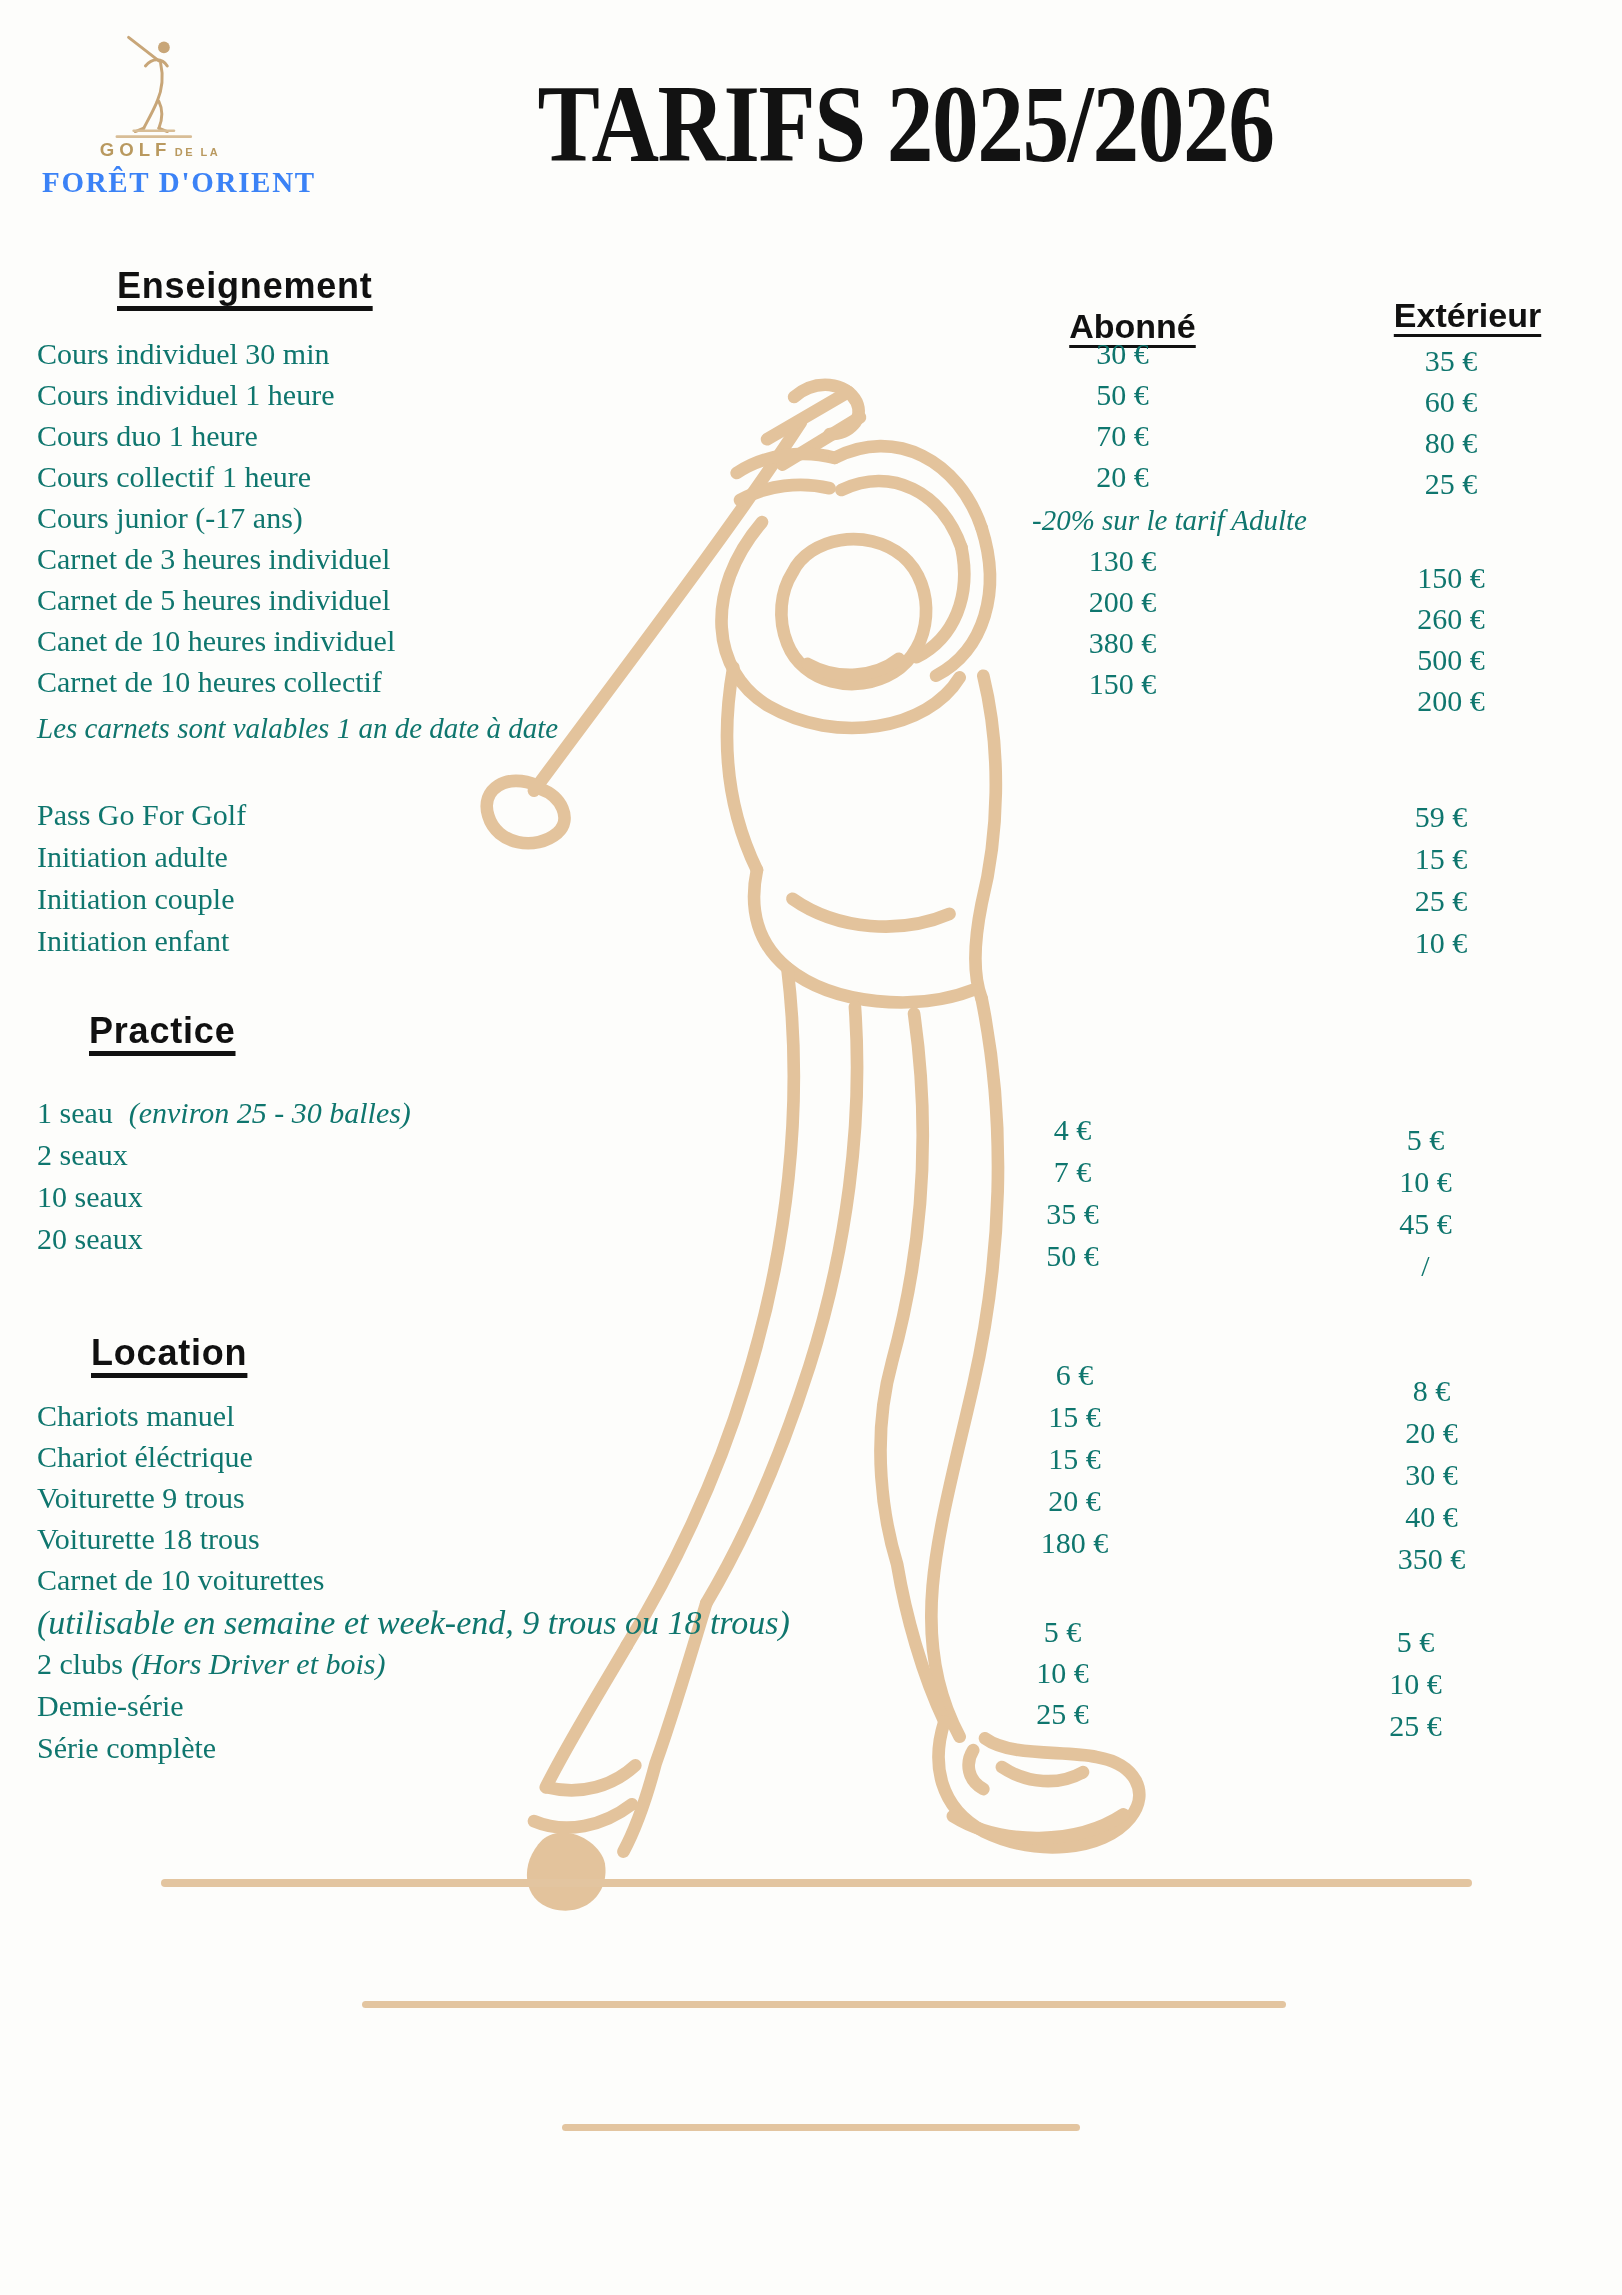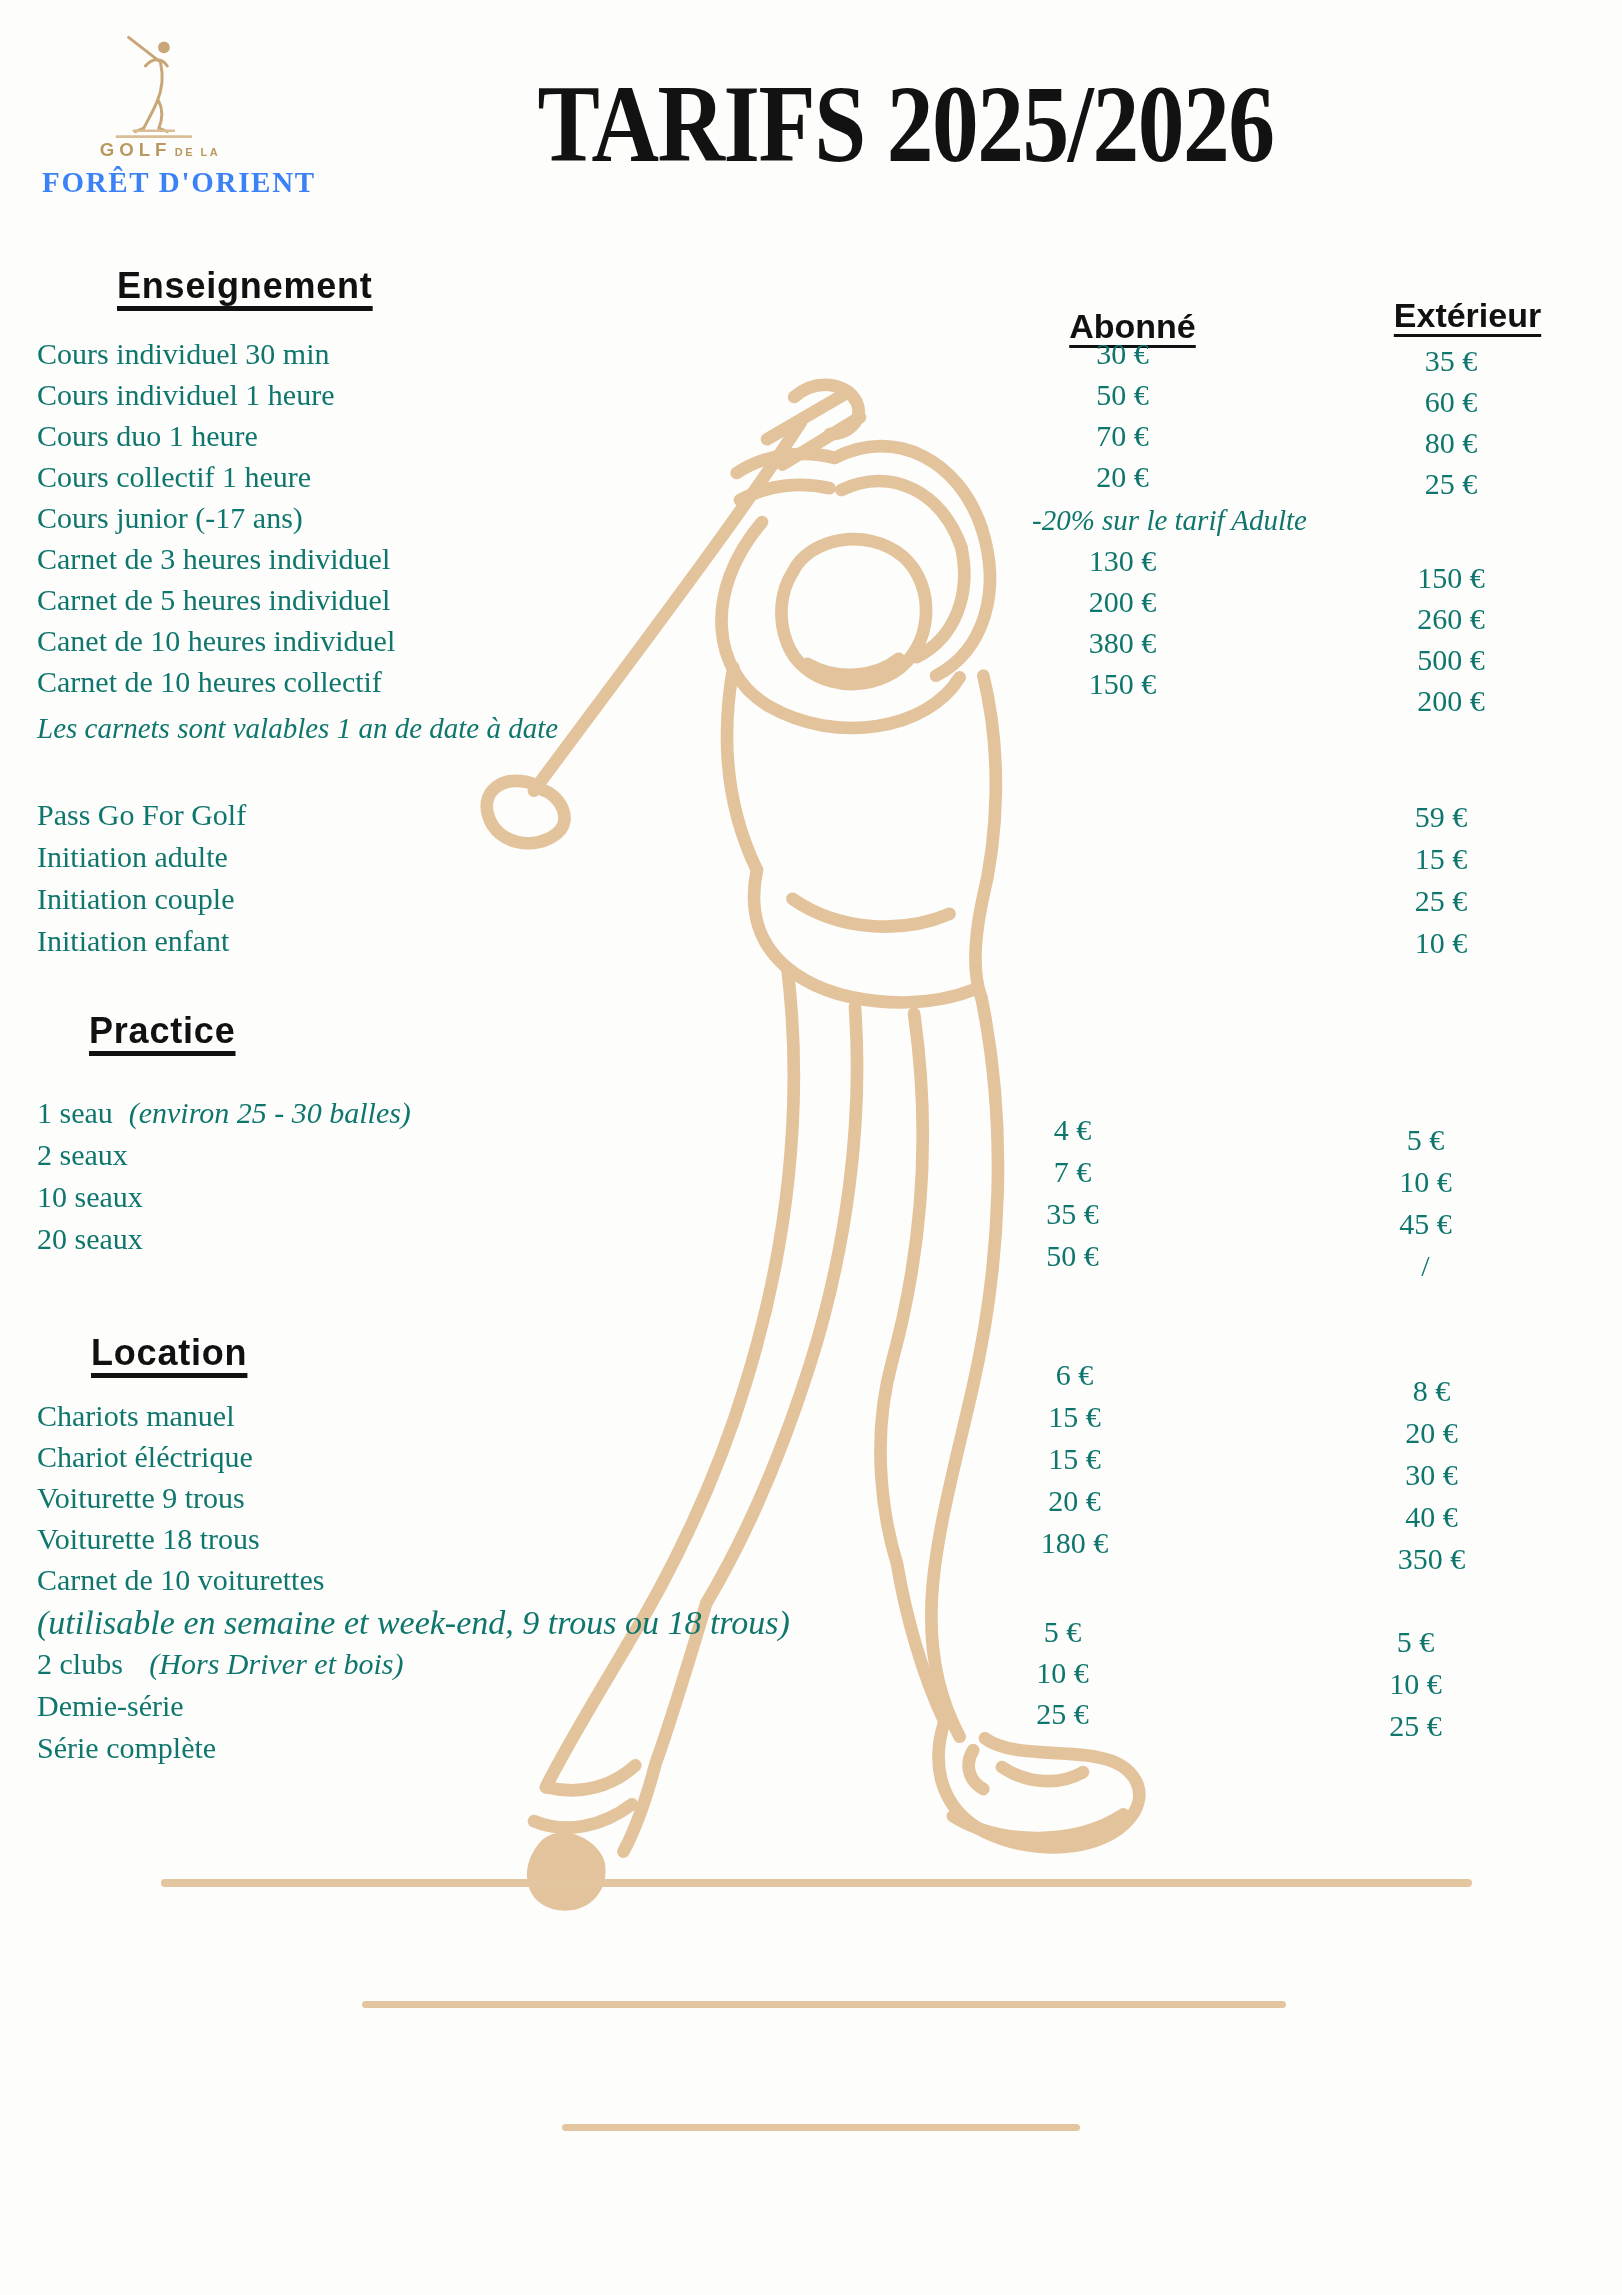--- a/index.html
+++ b/index.html
@@ -222,21 +222,21 @@
   <div class="stack serif" style="left:37px;top:1395px;">
     <div>Chariots manuel</div>
     <div>Chariot éléctrique</div>
     <div>Voiturette 9 trous</div>
     <div>Voiturette 18 trous</div>
     <div>Carnet de 10 voiturettes</div>
   </div>
   <div class="abs serif italic note-small" style="left:37px;top:1602px;height:41px;line-height:41px;white-space:nowrap;">(utilisable en semaine et week-end, 9 trous ou 18 trous)</div>
   <div class="abs serif" style="left:37px;top:1643px;height:41px;line-height:41px;white-space:nowrap;">
     <span>2 clubs</span>
-    <span class="italic" style="margin-left:19px;">(Hors Driver et bois)</span>
+    <span class="italic" style="margin-left:1px;">(Hors Driver et bois)</span>
   </div>
   <div class="stack serif lh50" style="left:37px;top:1685px;">
     <div>Demie-série</div>
     <div>Série complète</div>
   </div>
 
   <div class="stack serif price lh50" style="left:1024px;top:1354px;width:101px;">
     <div>6 €</div>
     <div>15 €</div>
     <div>15 €</div>

